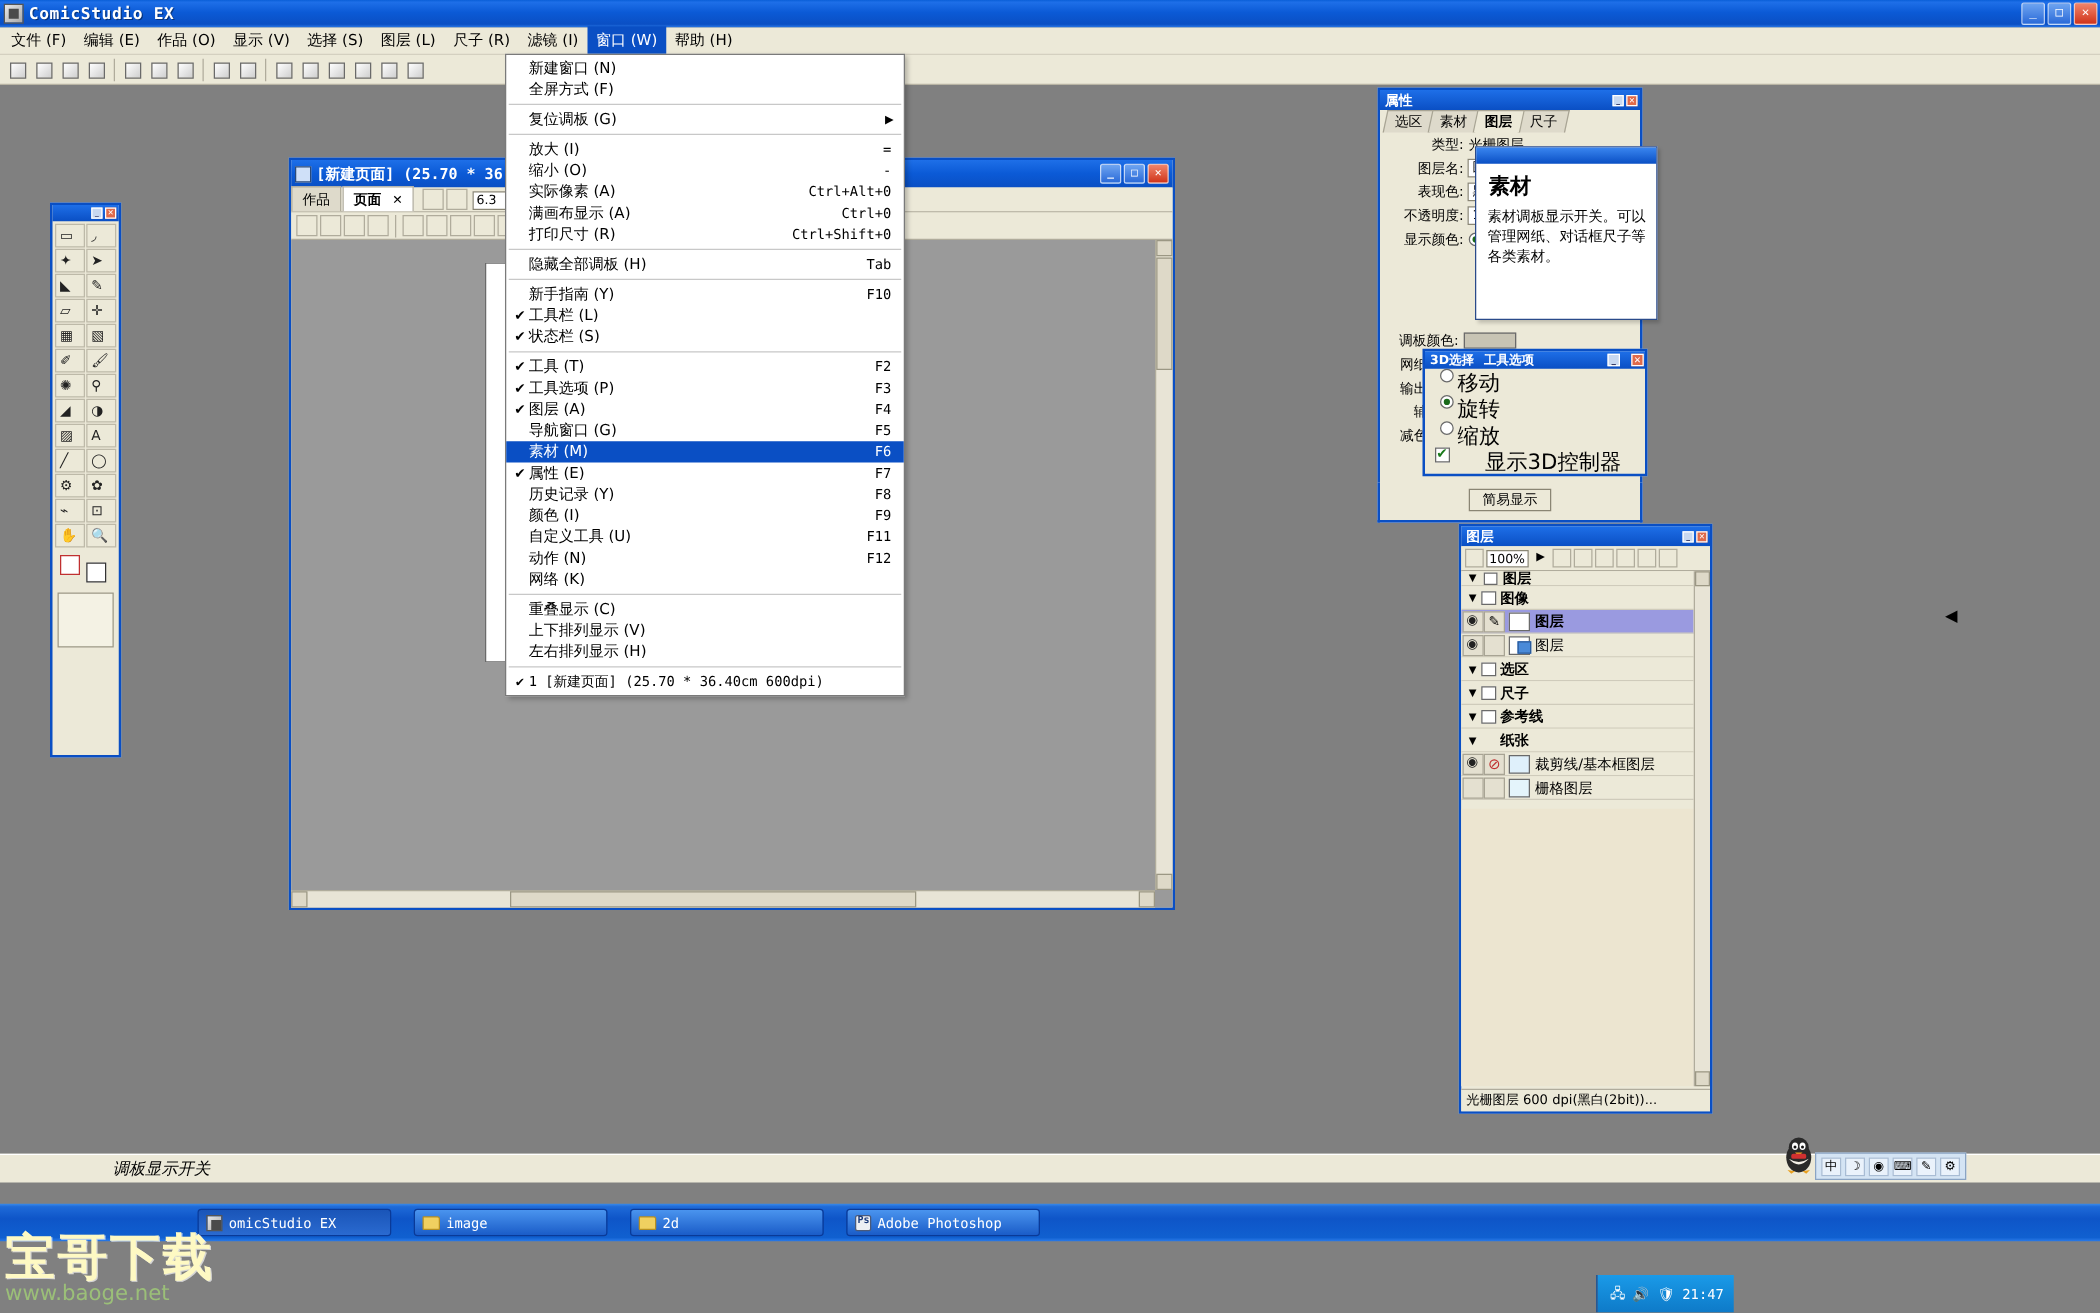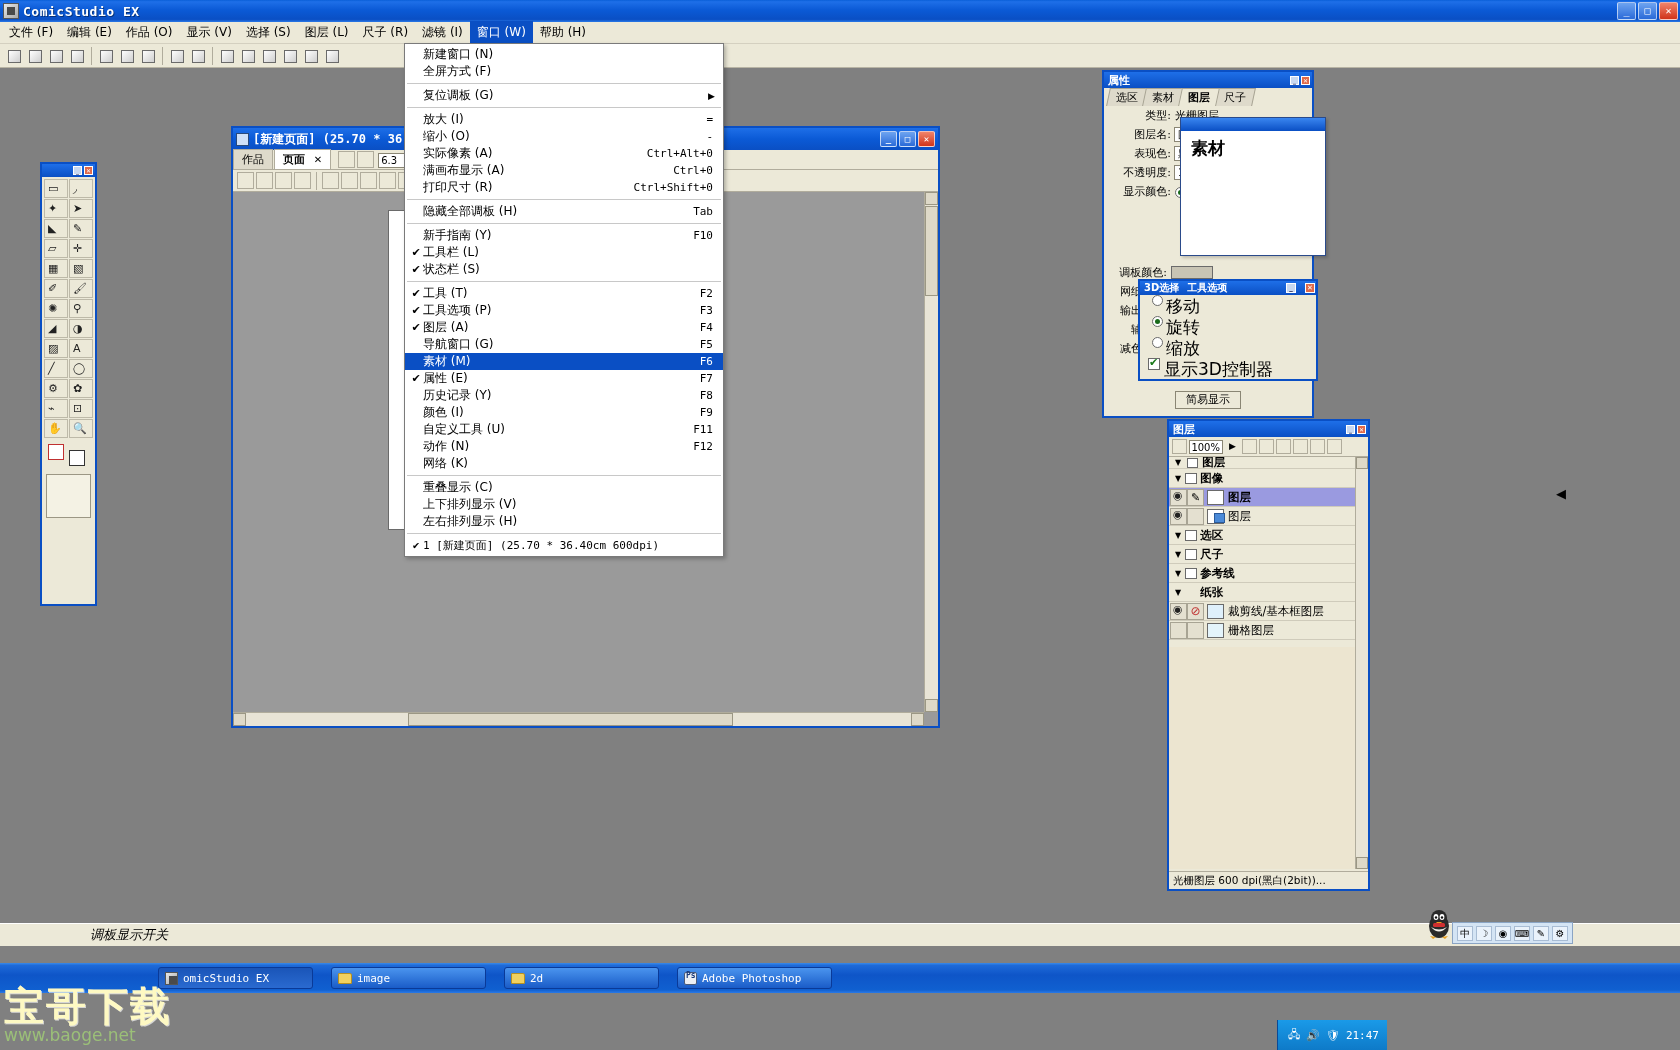--- a/index.html
+++ b/index.html
@@ -679,20 +679,21 @@
     <div class="prow">
       <span class="plabel" style="width:44px;">减色手</span>
     </div>
   </div>
   <div class="propfoot"></div>
   <div class="simplebtn">简易显示</div>
 
   <div class="tooltip">
     <div class="tt-bar"></div>
     <div class="tt-title">素材</div>
+    <div class="tt-body">素材调板显示开关。可以管理网纸、对话框尺子等各类素材。</div>
   </div>
 
   <div class="tool3d">
     <div class="t3-tb">
       <span>3D选择</span>
       <span>工具选项</span>
       <span class="sp"></span>
       <span class="t3-btn">_</span>
       <span class="t3-btn close">✕</span>
     </div>
@@ -701,21 +702,21 @@
       <span>移动</span>
     </div>
     <div class="t3-row">
       <span class="radio on"></span>
       <span>旋转</span>
     </div>
     <div class="t3-row">
       <span class="radio"></span>
       <span>缩放</span>
     </div>
-    <div class="t3-row" style="padding-left:8px;">
+    <div class="t3-row" style="padding-left:8px;gap:24px;">
       <span class="chk on"></span>
       <span>显示3D控制器</span>
     </div>
   </div>
 
   <div class="layerwin">
     <div class="lw-tb">
       <span>图层</span>
       <span class="sp"></span>
       <span class="tp-btn">_</span>

